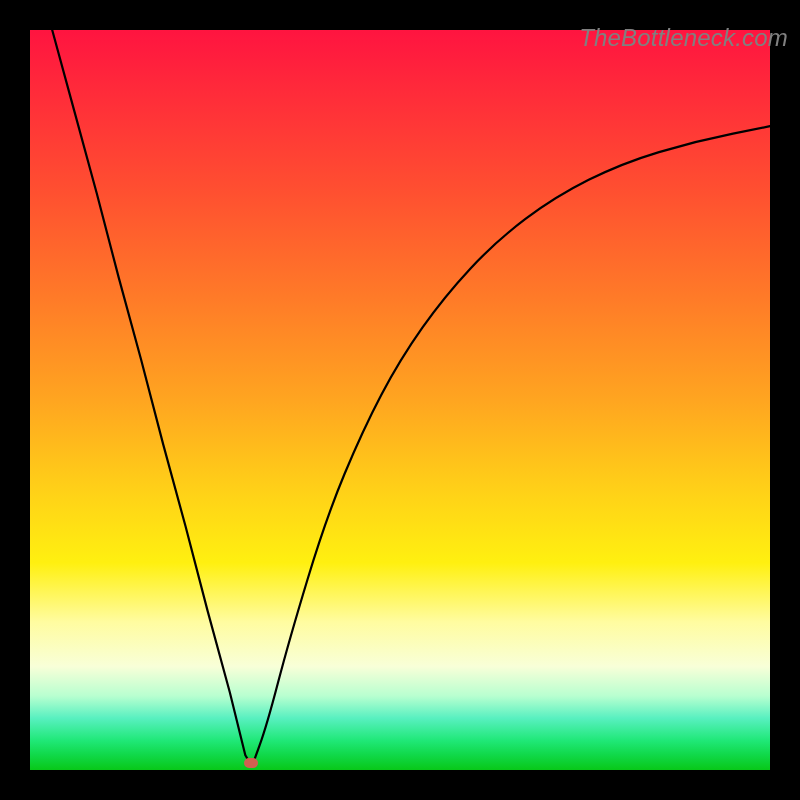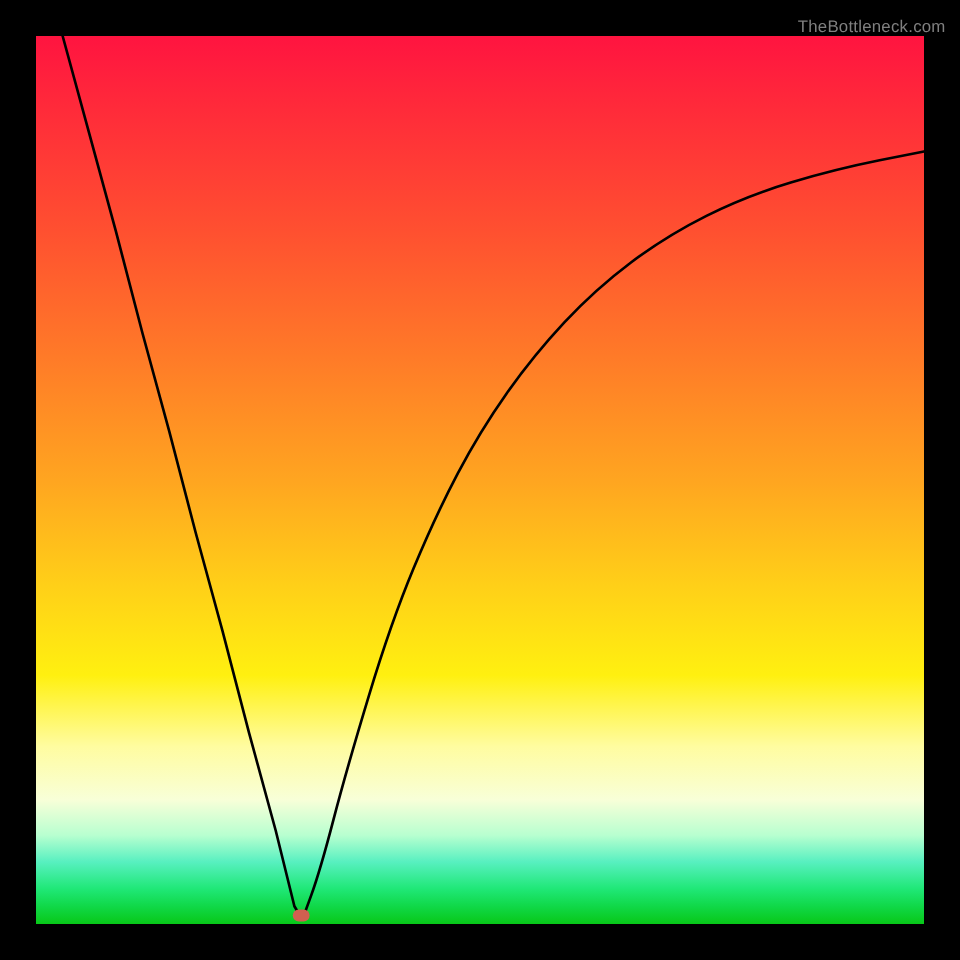--- a/index.html
+++ b/index.html
@@ -39,26 +39,27 @@
       #f8ffd8 86%,
       #b8ffd0 90%,
       #58f0c0 93%,
       #20e878 96%,
       #10d848 98%,
       #08c818 100%
     );
   }
   .watermark {
     position: absolute;
-    top: 14px;
+    top: 24px;
     right: 12px;
     color: #808080;
-    font-size: 14px;
+    font-size: 24px;
     font-weight: 500;
     letter-spacing: 0.2px;
+    font-style: italic;
   }
   svg.curve {
     position: absolute;
     left: 0;
     top: 0;
     width: 740px;
     height: 740px;
     overflow: visible;
   }
   .marker {

